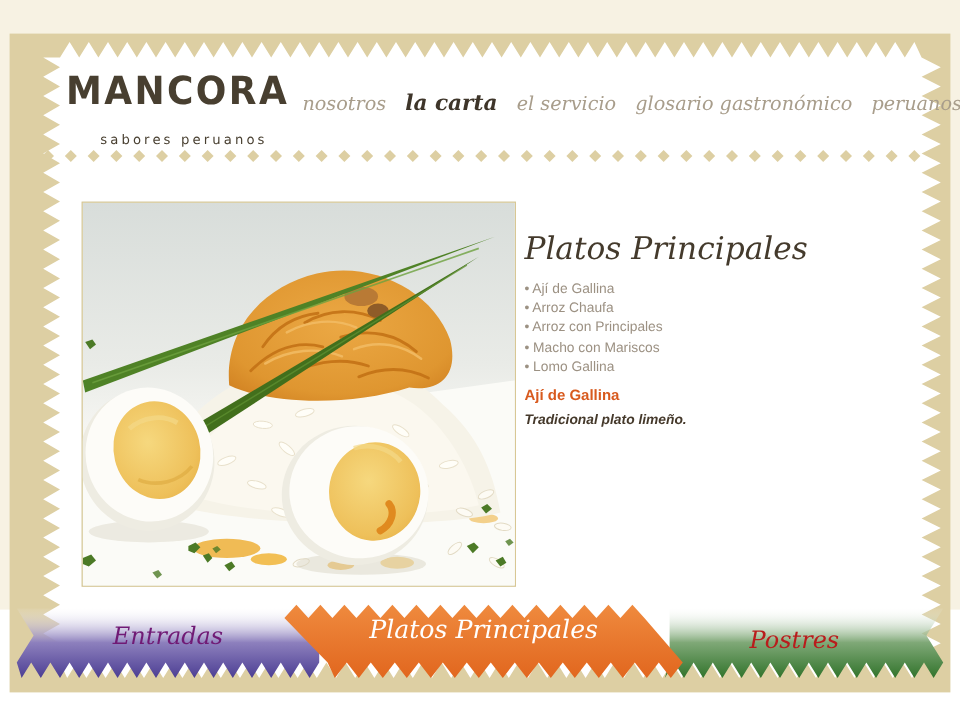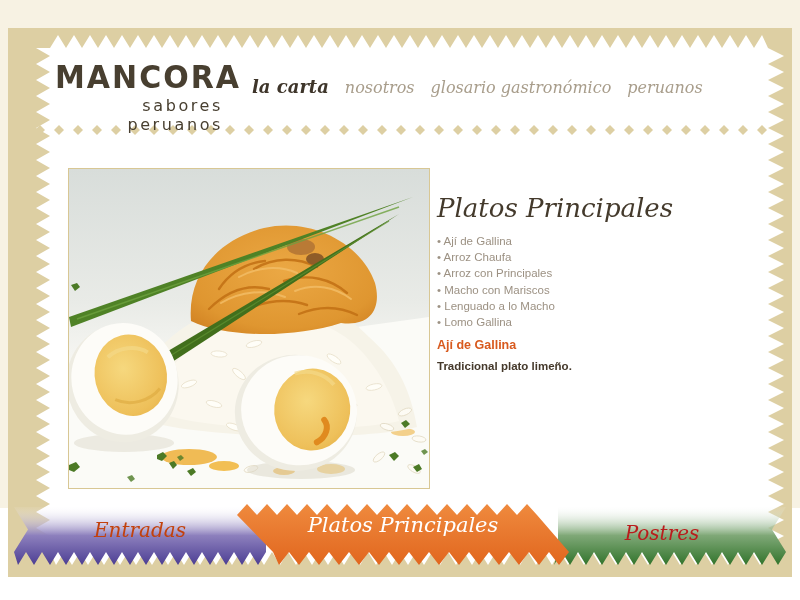--- a/index.html
+++ b/index.html
@@ -4,47 +4,47 @@
 <style>
   html,body{margin:0;padding:0;}
   body{width:800px;height:600px;overflow:hidden;font-family:"Liberation Sans",sans-serif;}
   .page{position:relative;width:800px;height:508px;background:#f7f2e3;}
   #deco{position:absolute;left:0;top:0;z-index:0;}
 
   
   .brand{position:absolute;left:55px;top:60px;z-index:3;width:168px;cursor:pointer;}
   .brand-name{font-family:"DejaVu Sans",sans-serif;font-weight:bold;font-size:30px;letter-spacing:2px;
               color:#483f30;line-height:34px;transform:scaleY(1.08);}
-  .brand-tagline{font-family:"DejaVu Sans",sans-serif;font-size:16px;letter-spacing:2.6px;color:#483f30;
-                 text-align:right;margin-top:2px;}
+  .brand-tagline{font-family:"DejaVu Sans",sans-serif;font-size:11px;letter-spacing:2.6px;color:#483f30;
+                 text-align:right;margin-top:16px;}
   .nav{position:absolute;left:252px;top:72px;z-index:3;display:flex;align-items:baseline;gap:16px;white-space:nowrap;}
   .nav-item{font-family:"DejaVu Serif",serif;font-style:italic;font-size:16px;color:#a89d8b;
             line-height:30px;cursor:pointer;text-decoration:none;}
   .nav-item.active{font-size:18px;font-weight:bold;color:#3e352a;}
 
   
   .photo{position:absolute;left:68px;top:168px;width:360px;height:319px;z-index:2;
          border:1px solid #d8c794;background:#eceeea;}
 
   
   .right-col{position:absolute;left:437px;top:192px;width:330px;z-index:2;}
   .section-title{font-family:"DejaVu Serif",serif;font-style:italic;font-size:26px;font-weight:normal;
                  color:#443a2c;margin:0 0 9px 0;line-height:32px;}
   .menu-list{list-style:none;margin:0;padding:0;}
   .menu-list li{font-size:11.5px;line-height:16.2px;color:#9c9183;cursor:pointer;}
   .menu-list li::before{content:"\2022  ";color:#9c9183;}
   .dish-detail{margin-top:8px;}
   .dish-name{color:#d85a1e;font-weight:bold;font-size:12.5px;margin:0 0 7px 0;}
-  .dish-tagline{font-weight:bold;font-size:11.5px;color:#45392b;margin:0 0 1px 0;line-height:14px;}
+  .dish-tagline{font-style:italic;font-weight:bold;font-size:11.5px;color:#45392b;margin:0 0 1px 0;line-height:14px;}
   .dish-desc{font-size:11.5px;line-height:13.4px;color:#45392b;margin:0;width:330px;}
 
   
   .tab-label{position:absolute;z-index:3;text-align:center;font-family:"DejaVu Serif",serif;
              font-style:italic;cursor:pointer;}
-  .tab-entradas{left:30px;top:518px;width:220px;font-size:20px;color:#c2410c;}
+  .tab-entradas{left:30px;top:518px;width:220px;font-size:20px;color:#701a75;}
   .tab-platos{left:253px;top:513px;width:300px;font-size:21px;color:#ffffff;}
   .tab-postres{left:562px;top:521px;width:200px;font-size:20px;color:#b91c1c;}
 </style>
 </head>
 <body>
 
 <div class="page">
 
   <svg id="deco" width="800" height="600">
       <defs>
@@ -108,22 +108,23 @@
       <polygon points="558,507 786,507 772,529.5 786,552 786,552 778,565 770,552 762,565 754,552 746,565 738,552 730,565 722,552 714,565 706,552 698,565 690,552 682,565 674,552 666,565 658,552 650,565 642,552 634,565 626,552 618,565 610,552 602,565 594,552 586,565 578,552 570,565 562,552 554,565 558,552" fill="url(#gGreen)"></polygon>
       <polygon points="237,515 247,504 257,515 267,504 277,515 287,504 297,515 307,504 317,515 327,504 337,515 347,504 357,515 367,504 377,515 387,504 397,515 407,504 417,515 427,504 437,515 447,504 457,515 467,504 477,515 487,504 497,515 507,504 517,515 527,504 537,515 569,552 569,552 559,565 549,552 539,565 529,552 519,565 509,552 499,565 489,552 479,565 469,552 459,565 449,552 439,565 429,552 419,565 409,552 399,565 389,552 379,565 369,552 359,565 349,552 339,565 329,552 319,565 309,552 299,565 289,552 279,565 273,552" fill="url(#gOrange)"></polygon>
     </svg>
 
   <div class="brand">
     <div class="brand-name">MANCORA</div>
     <div class="brand-tagline">sabores peruanos</div>
   </div>
 
   <nav class="nav">
+    <a class="nav-item">nosotros</a>
     <a class="nav-item active">la carta</a>
-    <a class="nav-item">nosotros</a>
+    <a class="nav-item">el servicio</a>
     <a class="nav-item">glosario gastronómico</a>
     <a class="nav-item">peruanos</a>
   </nav>
 
   <div class="photo">
     <svg viewBox="0 0 360 319" width="360" height="319">
       <defs>
         <linearGradient id="pbg" x1="0" y1="0" x2="0" y2="1">
           <stop offset="0" stop-color="#d8ddda"></stop>
           <stop offset="0.42" stop-color="#e9ebe7"></stop>
@@ -234,21 +235,20 @@
     </svg>
   </div>
 
   <div class="right-col">
     <h2 class="section-title">Platos Principales</h2>
     <ul class="menu-list">
       <li>Ají de Gallina</li>
       <li>Arroz Chaufa</li>
       <li>Arroz con Principales</li>
       <li>Macho con Mariscos</li>
-      <li>Lenguado a lo Macho</li>
       <li>Lomo Gallina</li>
     </ul>
     <div class="dish-detail">
       <p class="dish-name">Ají de Gallina</p>
       <p class="dish-tagline">Tradicional plato limeño.</p>
     </div>
   </div>
 
   <div class="tab-label tab-entradas">Entradas</div>
   <div class="tab-label tab-platos">Platos Principales</div>

